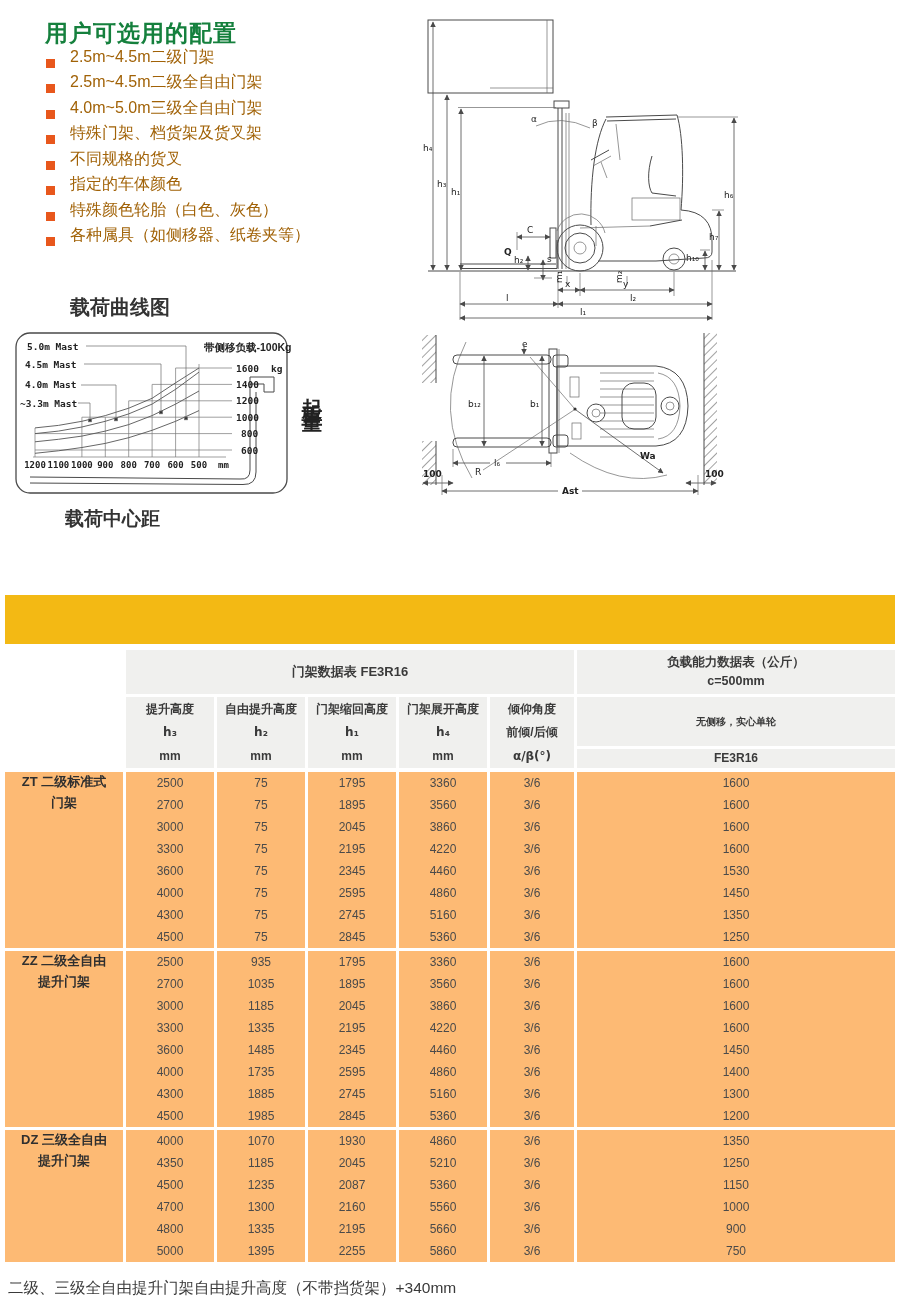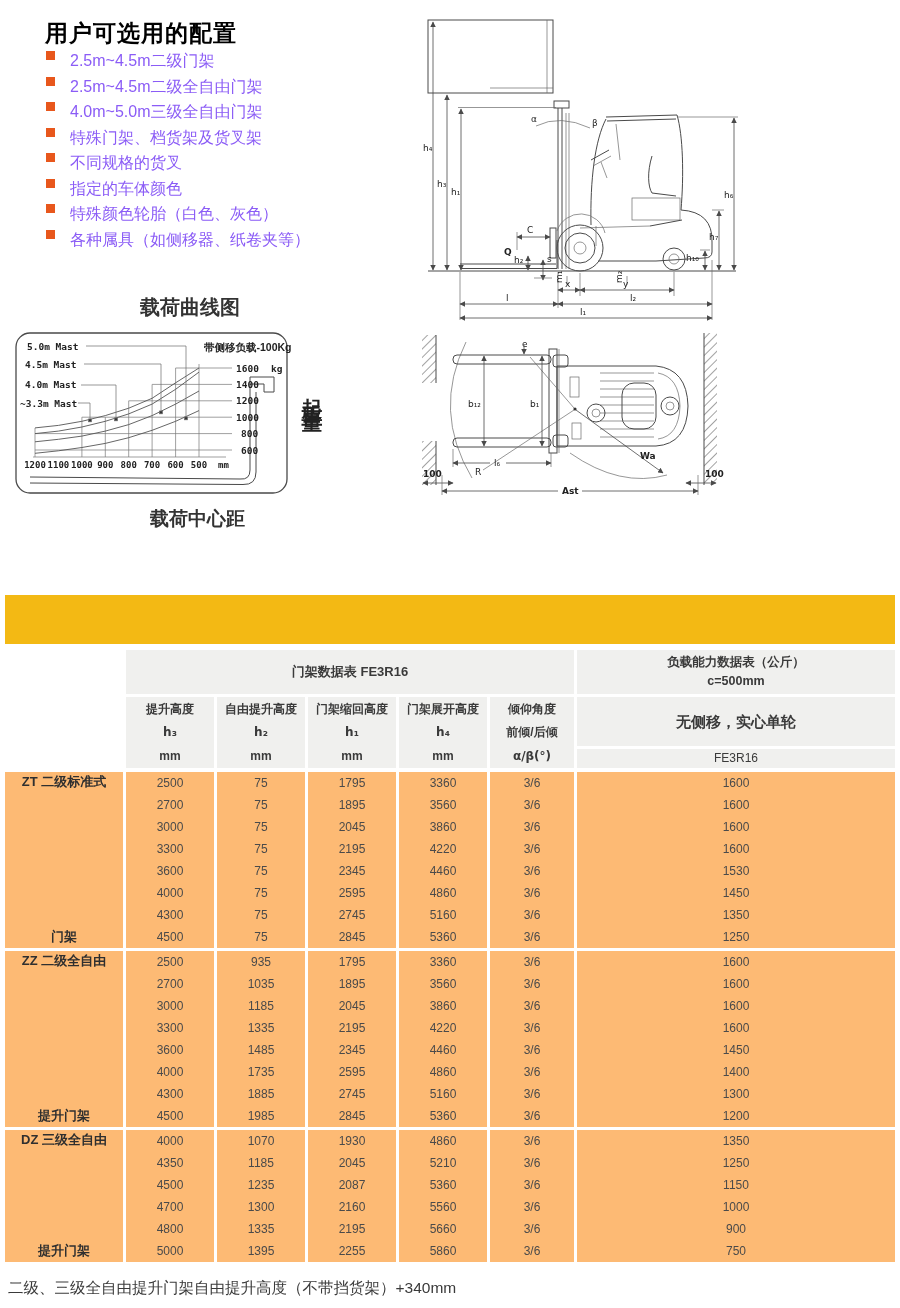--- a/index.html
+++ b/index.html
@@ -1,45 +1,45 @@
 <!DOCTYPE html>
 <html><head>
 <meta charset="utf-8">
 <style>
   *{margin:0;padding:0;box-sizing:border-box}
   html,body{background:#fff}
   .page{position:relative;width:900px;height:1308px;background:#fff;overflow:hidden;
         font-family:"Liberation Sans","DejaVu Sans",sans-serif;color:#333}
   .abs{position:absolute}
   
-  .opt-title{font-size:23px;font-weight:bold;color:#000000;letter-spacing:1px}
+  .opt-title{font-size:23px;font-weight:bold;color:#15803d;letter-spacing:1px}
   .opt-list{display:flex;flex-direction:column;gap:9px}
-  .opt-item{display:flex;align-items:flex-start;gap:15px;height:16.5px;font-size:16px;color:#8b5cf6}
+  .opt-item{display:flex;align-items:flex-end;gap:15px;height:16.5px;font-size:16px;color:#a16207}
   .bullet{width:9px;height:9px;background:#e8571c;flex:0 0 9px}
   
-  .cap{font-weight:bold;color:#333;text-align:right}
+  .cap{font-weight:bold;color:#333;text-align:left}
   .vcap{writing-mode:vertical-rl;letter-spacing:8px;font-weight:bold;font-size:21px;color:#222}
   
   .banner{background:#f3b914}
   
   .grid7{display:grid;grid-template-columns:118px 88px 88px 88px 88px 84px 318px;gap:3px}
   .tbl-header{grid-template-rows:44px 49px 19px}
   .hc{background:#f0f0ee;display:flex;flex-direction:column;align-items:center;justify-content:center;
       font-size:12px;font-weight:bold;color:#3a3a3a;text-align:center;line-height:1.55}
   .c-name{grid-column:1;grid-row:1/4;font-size:14px}
   .c-mast{grid-column:2/7;grid-row:1;font-size:13px}
   .c-cap{grid-column:7;grid-row:1;font-size:12.5px}
   .c2{grid-column:2}.c3{grid-column:3}.c4{grid-column:4}.c5{grid-column:5}.c6{grid-column:6}
   .c-sub{grid-row:2/4;row-gap:5px}
-  .c-cap2{grid-column:7;grid-row:2;font-size:15px}
-  .c-cap3{grid-column:7;grid-row:3;font-weight:normal}
+  .c-cap2{grid-column:7;grid-row:2;font-size:10px}
+  .c-cap3{grid-column:7;grid-row:3;font-weight:bold}
   .sub{font-family:"DejaVu Sans",sans-serif}
   .sections .sec{margin-bottom:3px}
   .sec .col{background:#fdba74;display:flex;flex-direction:column}
-  .sec .col.name{justify-content:space-between;align-items:center;font-weight:bold;font-size:13px;
+  .sec .col.name{justify-content:flex-start;align-items:center;font-weight:bold;font-size:13px;
                  color:#2f2f2f;text-align:center;line-height:1.6}
   .sec .val{height:22px;display:flex;align-items:center;justify-content:center;
             font-size:12px;color:#4a4a4a}
   .footnote{font-size:15.5px;color:#3a3a3a}
   
   svg{display:block}
   .ln{stroke:#4a4a4a;stroke-width:1;fill:none}
   .thin{stroke:#6a6a6a;stroke-width:.7;fill:none}
   .dim{stroke:#4a4a4a;stroke-width:.8;fill:none}
   .grid{stroke:#777;stroke-width:.7;fill:none}

